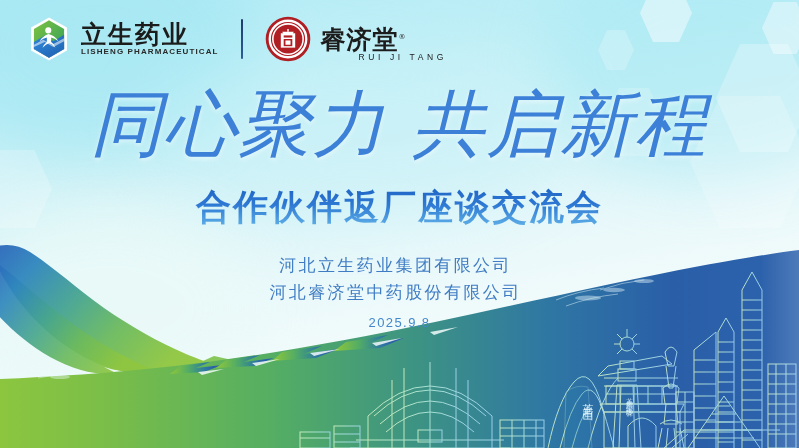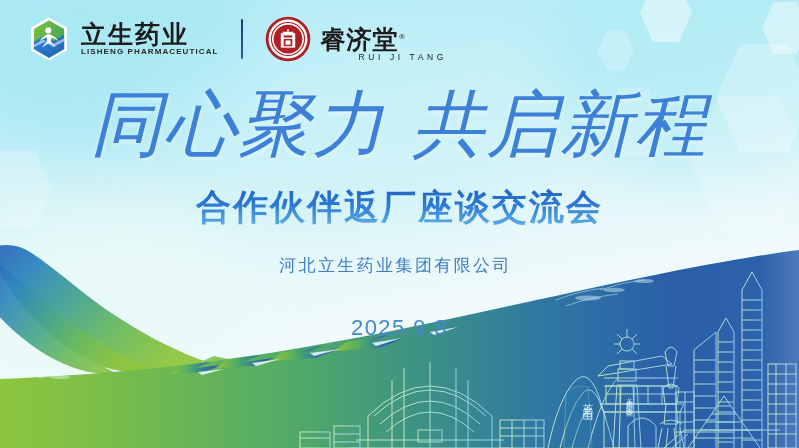--- a/index.html
+++ b/index.html
@@ -151,21 +151,21 @@
     letter-spacing: 2.4px;
     line-height: 1.6;
     font-family: "DejaVu Sans", "Liberation Sans", sans-serif;
   }
   .date {
     position: absolute;
     left: 0; right: 0; top: 315px;
     text-align: center;
     z-index: 18;
     color: #4387cd;
-    font-size: 22px;
+    font-size: 13px;
     letter-spacing: 1.4px;
     font-family: "Liberation Sans", sans-serif;
   }
 
   
   .art { position:absolute; inset:0; z-index: 8; pointer-events:none; }
 
   .vlabel {
     position:absolute;
     writing-mode: vertical-rl;
@@ -468,17 +468,18 @@
   </div>
 
   <div class="headline">
     <span>同心聚力</span><span class="gap"></span><span>共启新程</span>
   </div>
 
   <div class="subtitle">合作伙伴返厂座谈交流会</div>
 
   <div class="companies">
     <div>河北立生药业集团有限公司</div>
+    <div>河北睿济堂中药股份有限公司</div>
   </div>
 
   <div class="date">2025.9.8</div>
 
 </div>
 
 </body></html>

